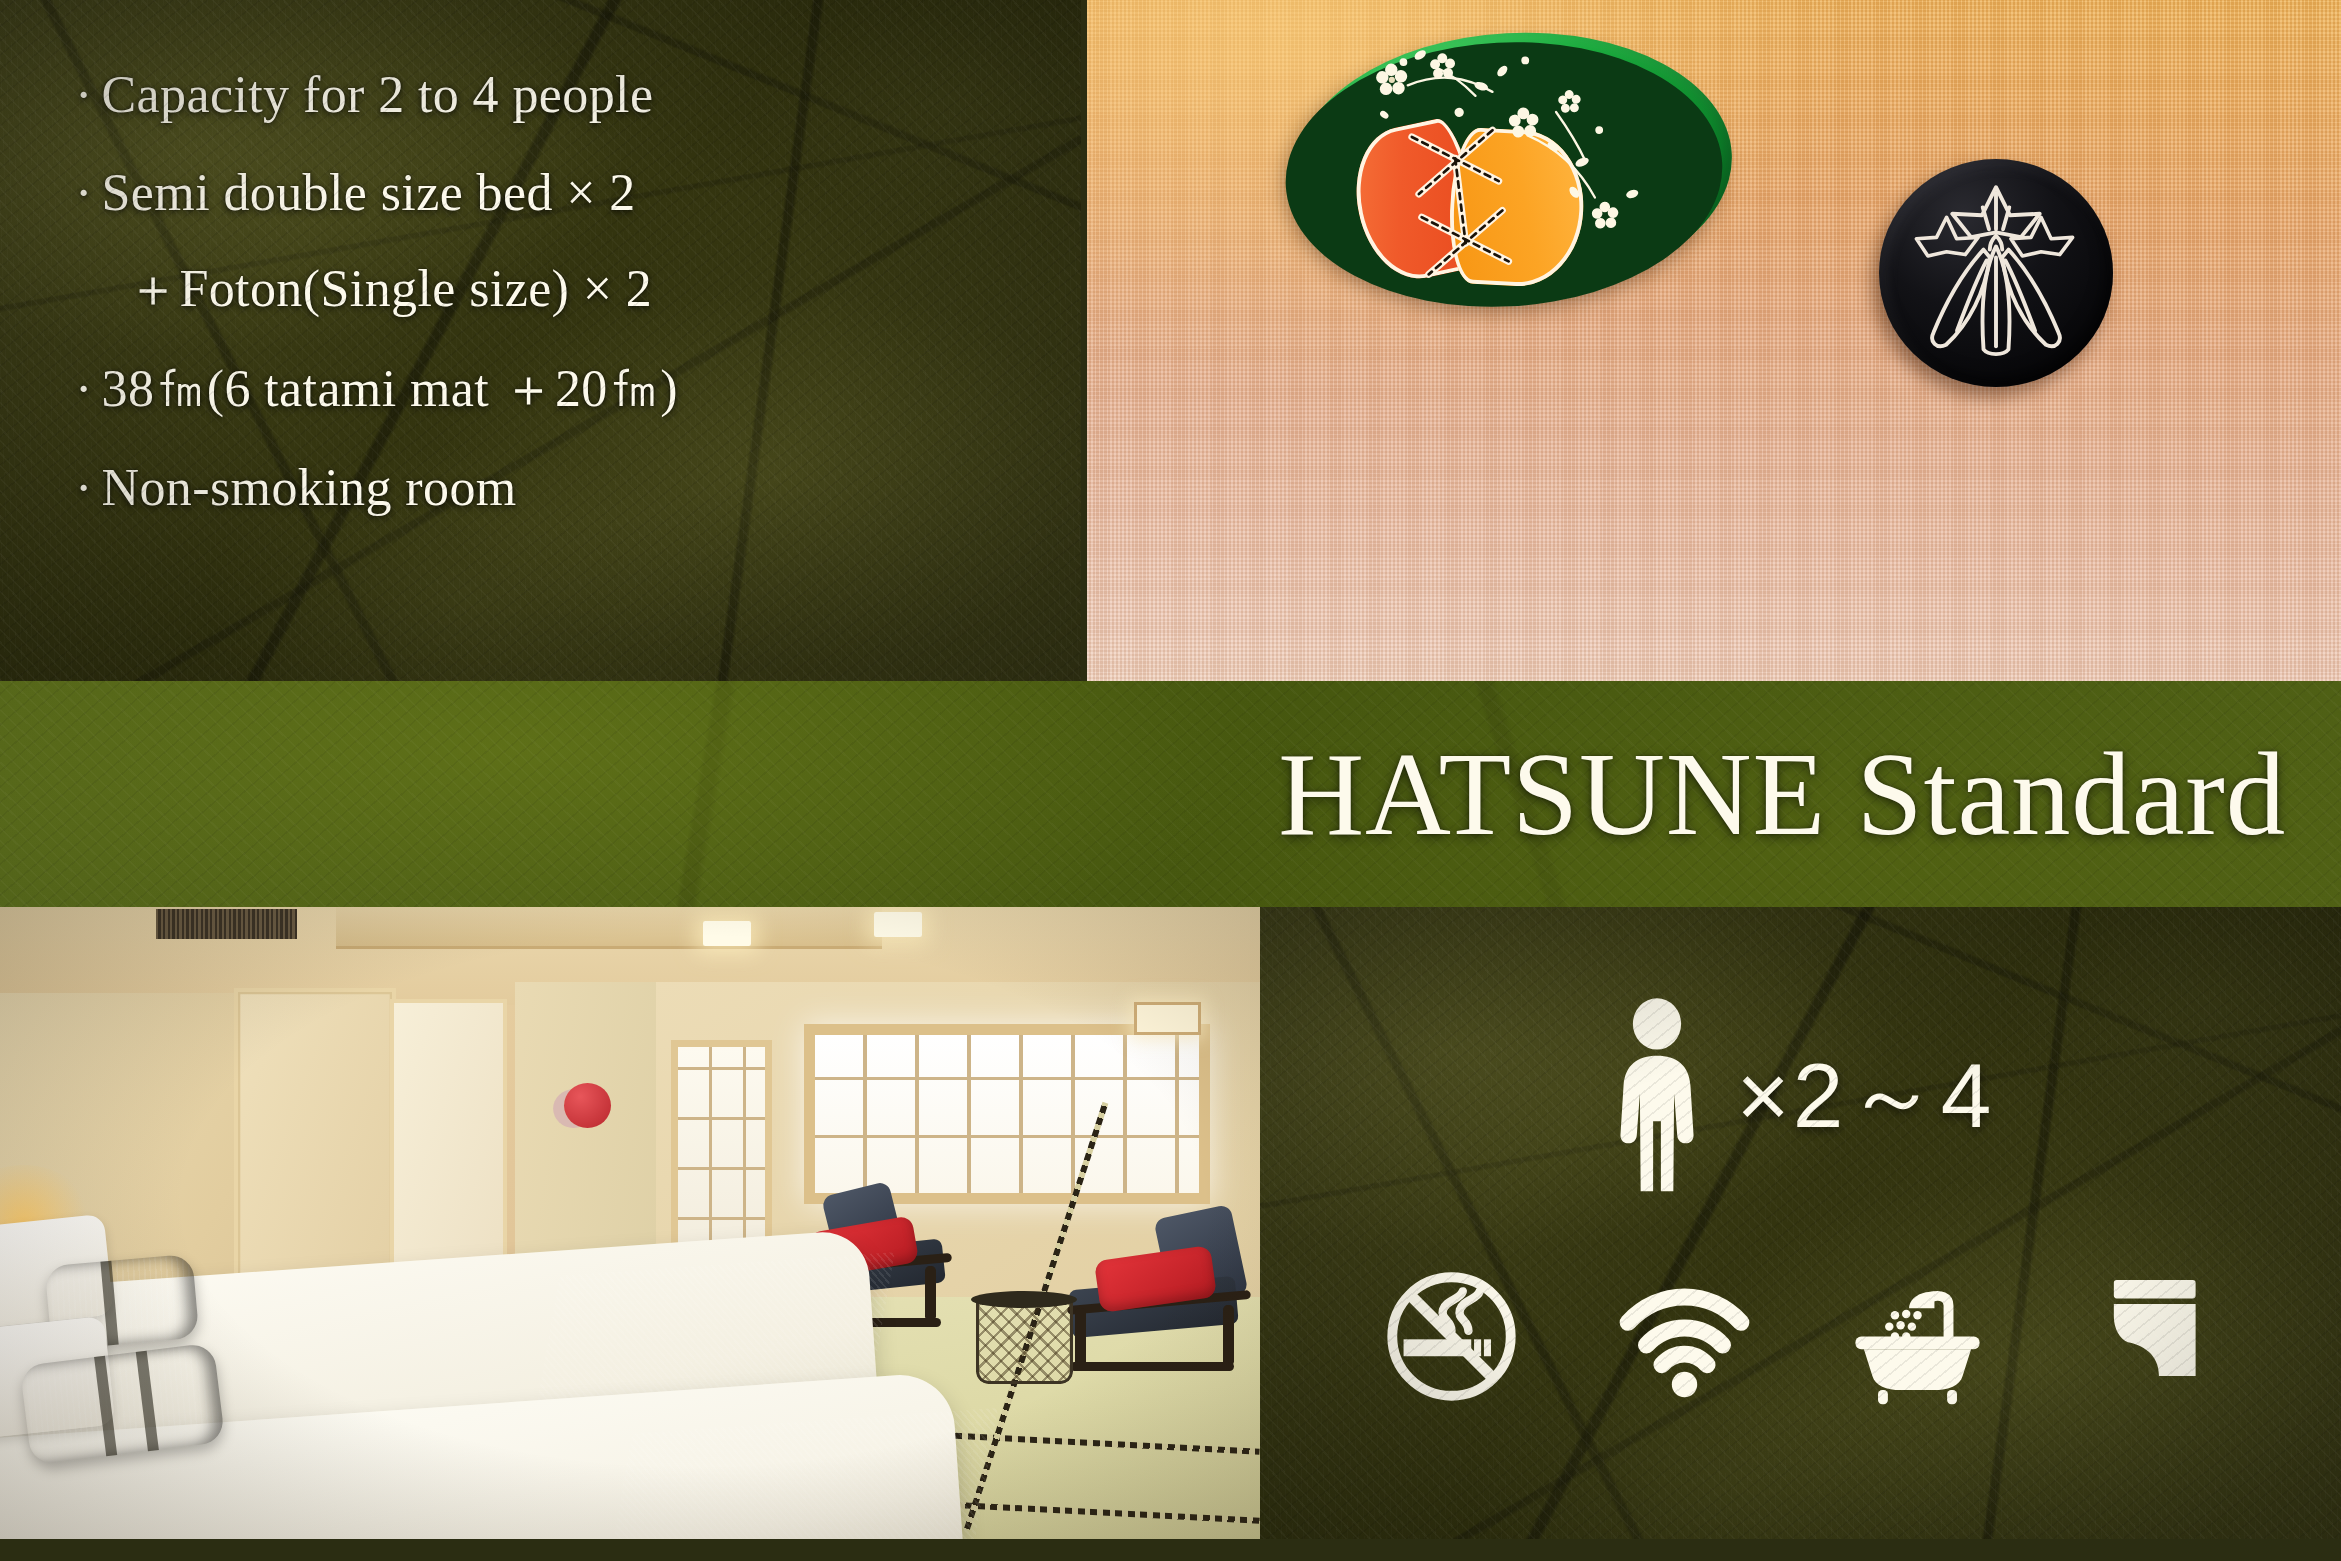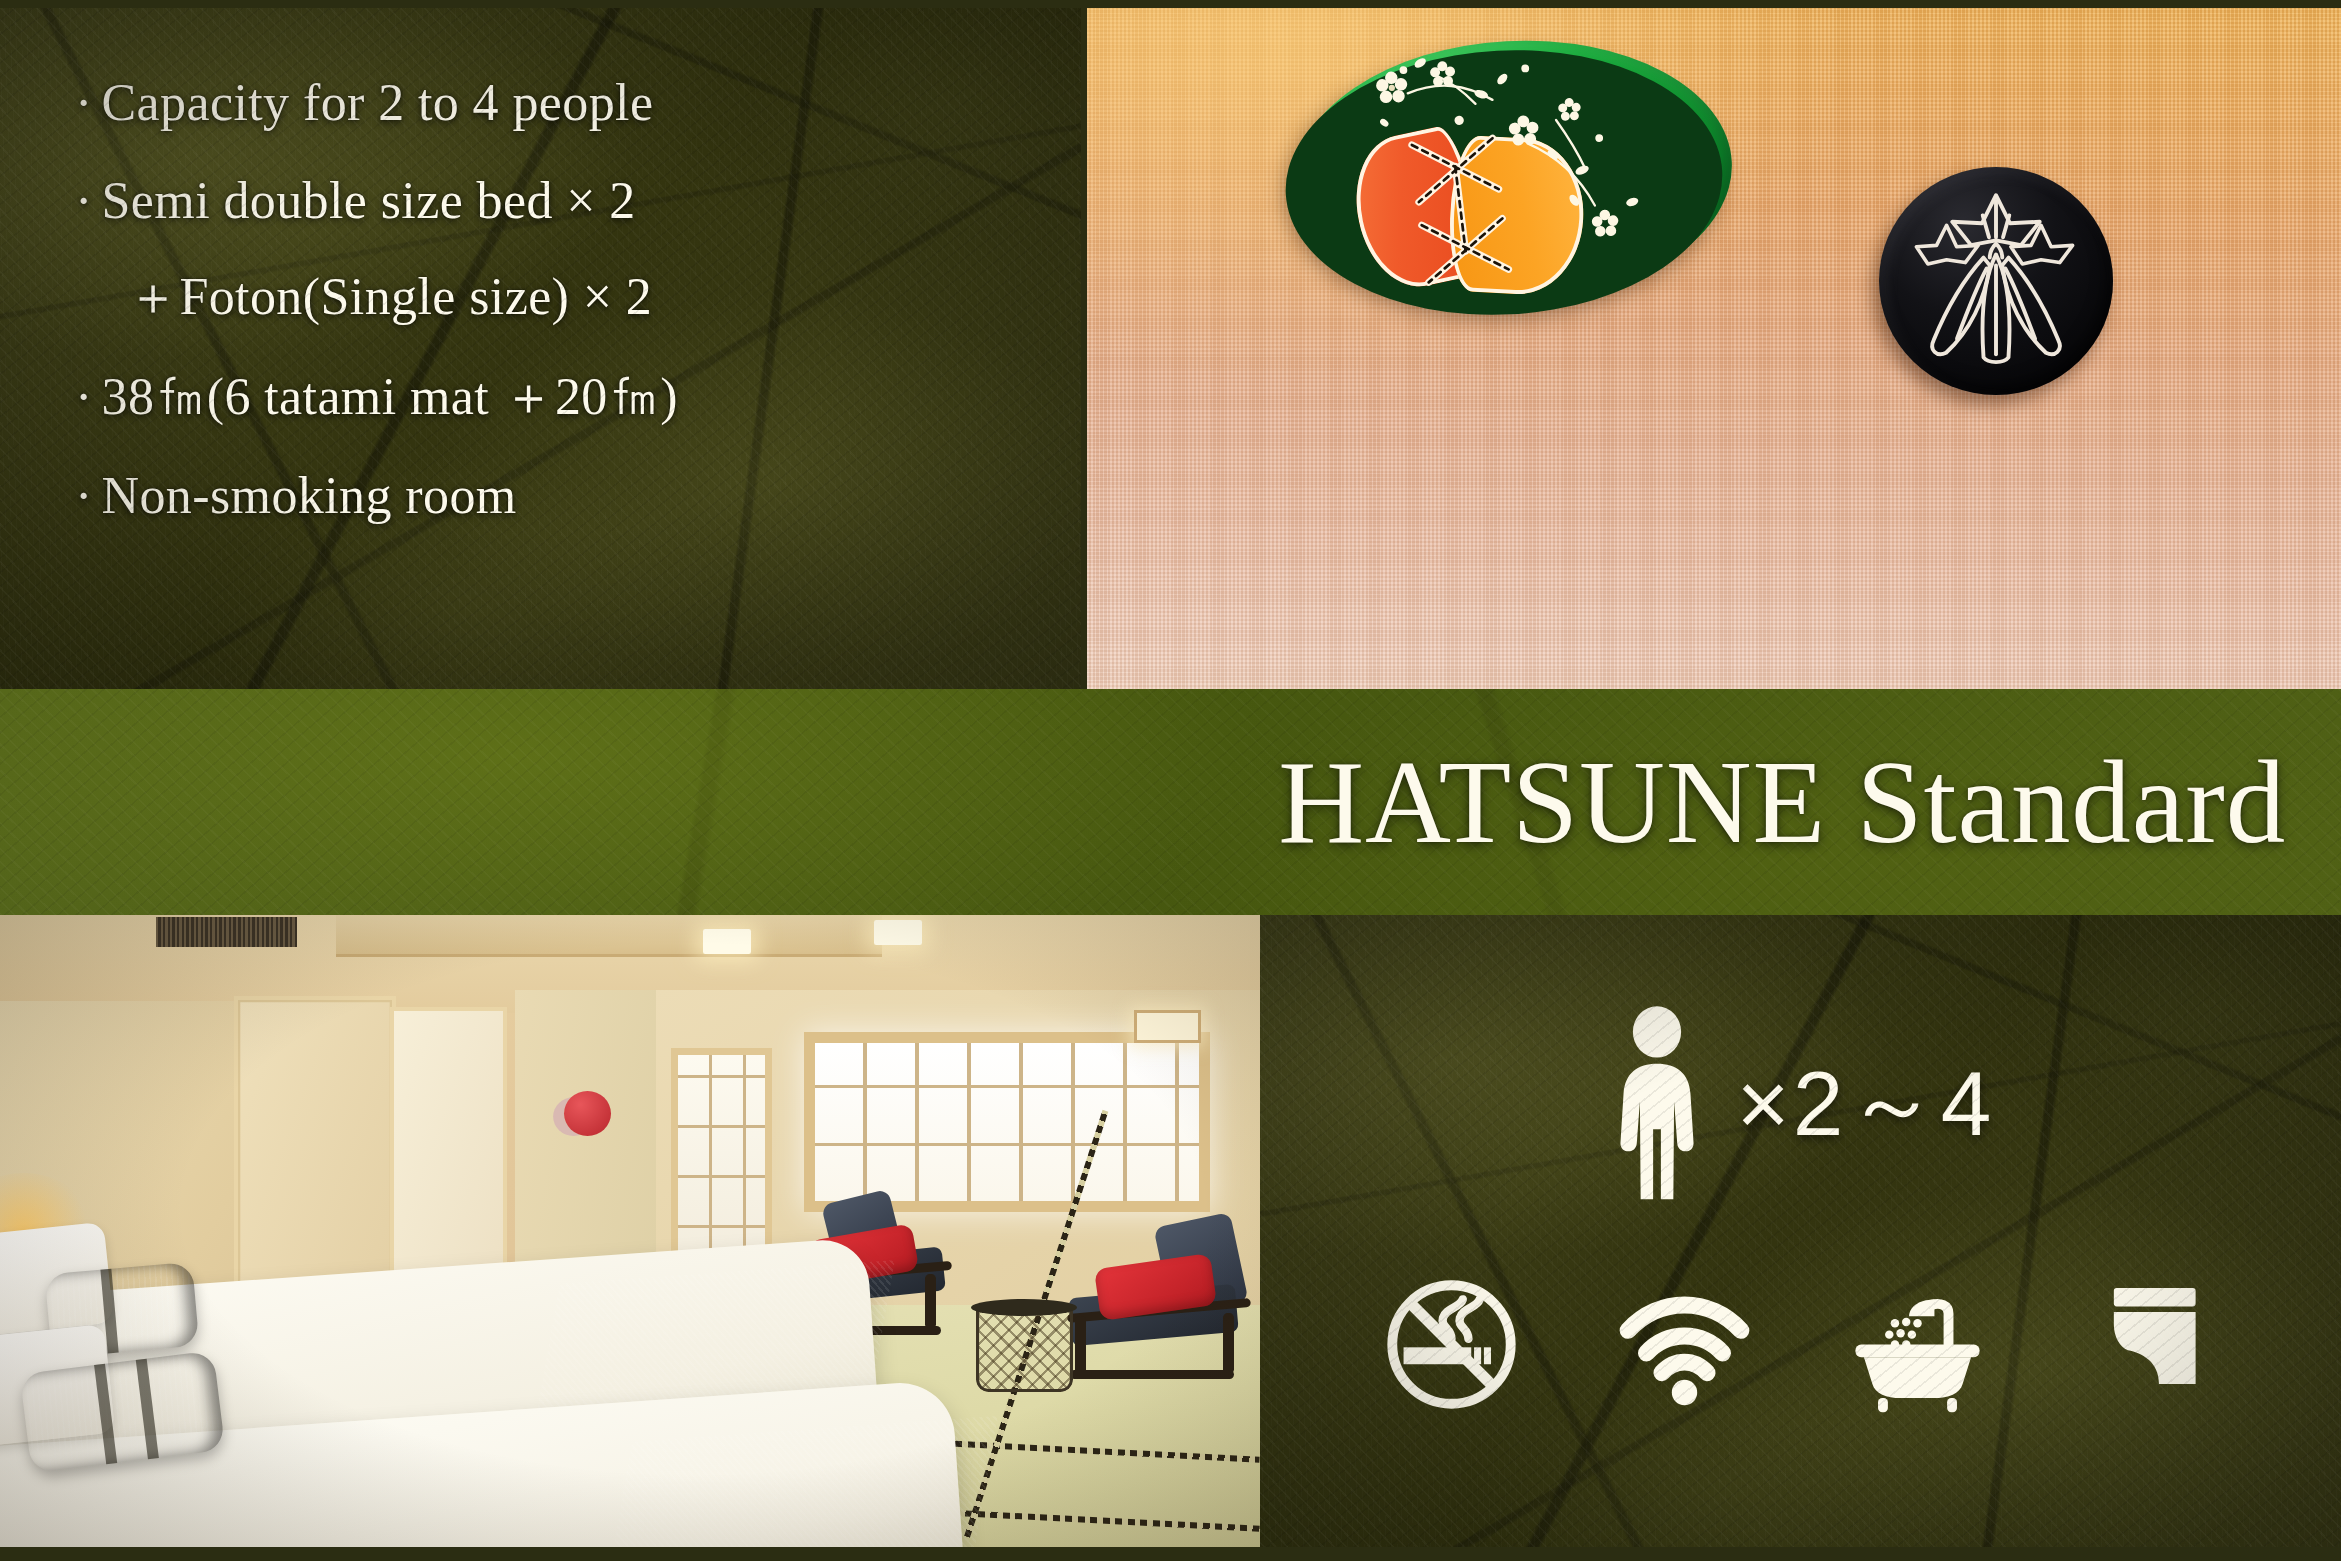--- a/index.html
+++ b/index.html
@@ -1,19 +1,19 @@
 <!DOCTYPE html>
 <html style="font-size:12.5px"><head>
 <meta charset="utf-8">
 <style>
   * { margin:0; padding:0; box-sizing:border-box; }
   html,body { width:2342px; height:1561px; overflow:hidden; background:#2b2d12; }
   body { font-family:"Liberation Serif", serif; }
 
-  .canvas { position:relative; width:2342px; height:1539px; overflow:hidden;margin-top:8px; }
+  .canvas { position:relative; width:2342px; height:1539px; overflow:hidden; }
 
   
   .leafbg {
     background-color:#3a3b16;
     background-image:
       radial-gradient(ellipse 703px 328px at 18% 22%, rgba(128,130,58,.30), transparent 62%),
       radial-gradient(ellipse 546px 297px at 72% 70%, rgba(110,112,48,.26), transparent 64%),
       radial-gradient(ellipse 406px 234px at 44% 88%, rgba(96,98,42,.22), transparent 66%),
       radial-gradient(ellipse 312px 203px at 88% 14%, rgba(84,86,36,.20), transparent 66%),
       linear-gradient(118deg, transparent 0 42.0%, rgba(20,20,6,.55) 42.3%, rgba(20,20,6,.55) 42.9%, transparent 43.2%),

